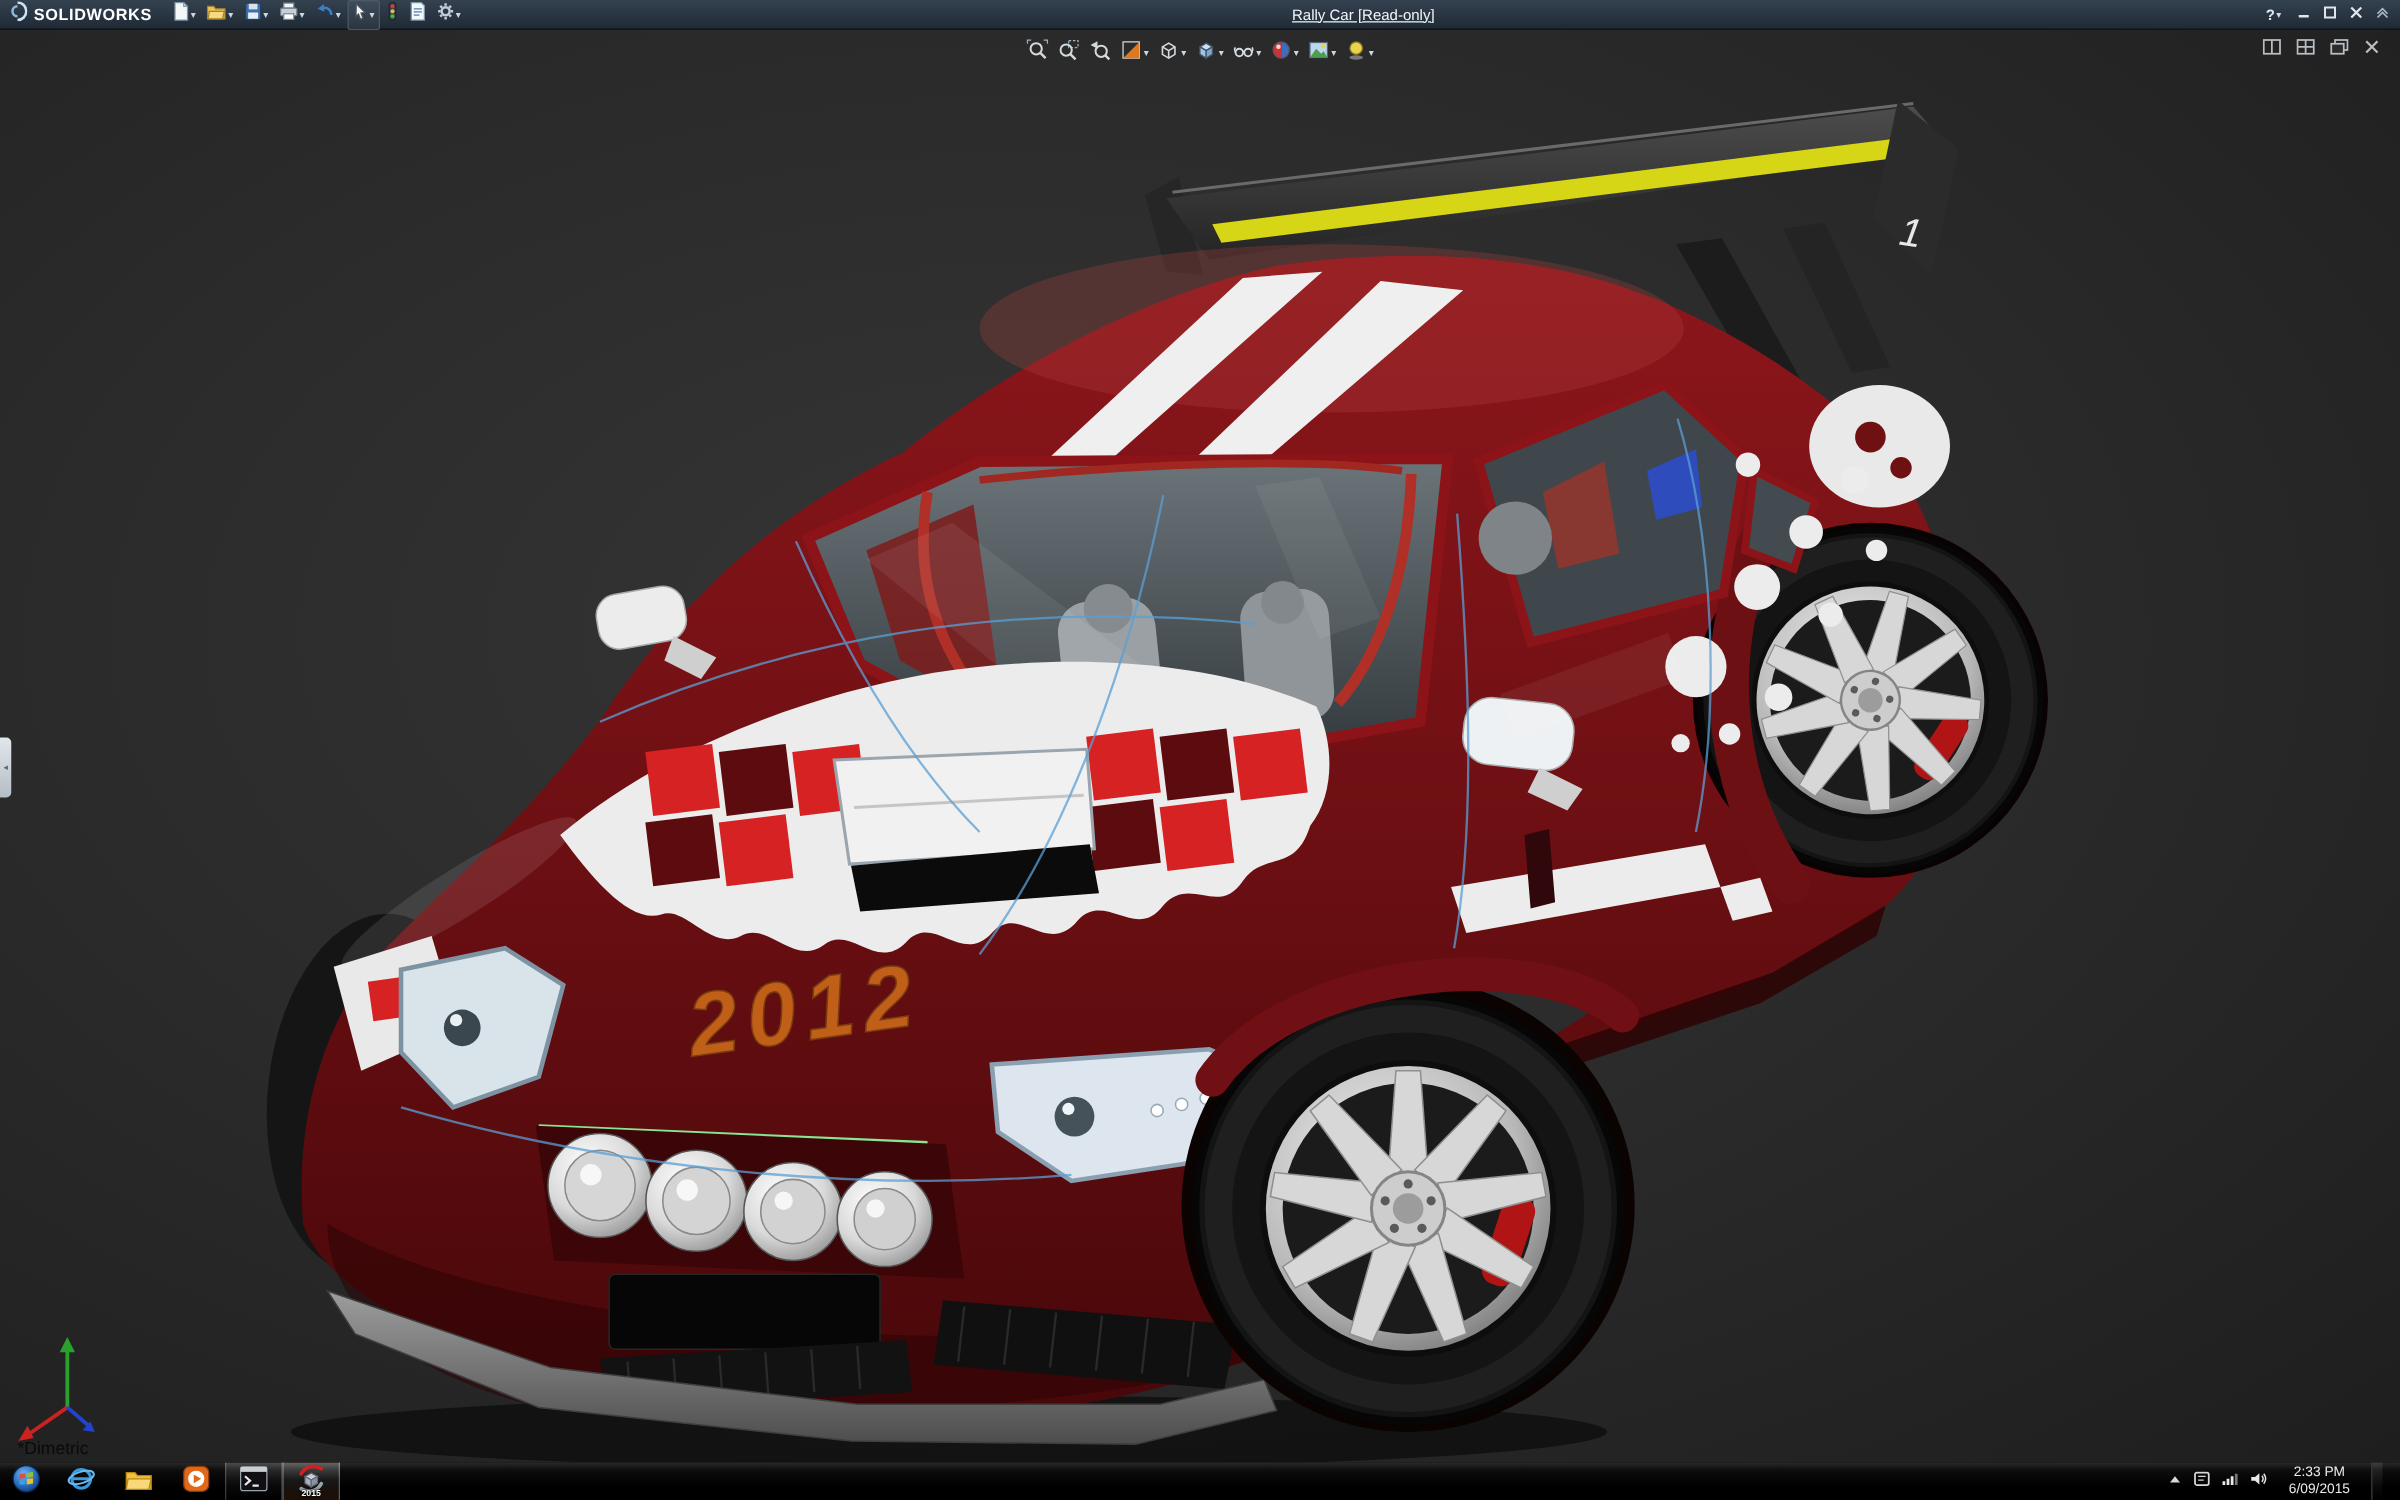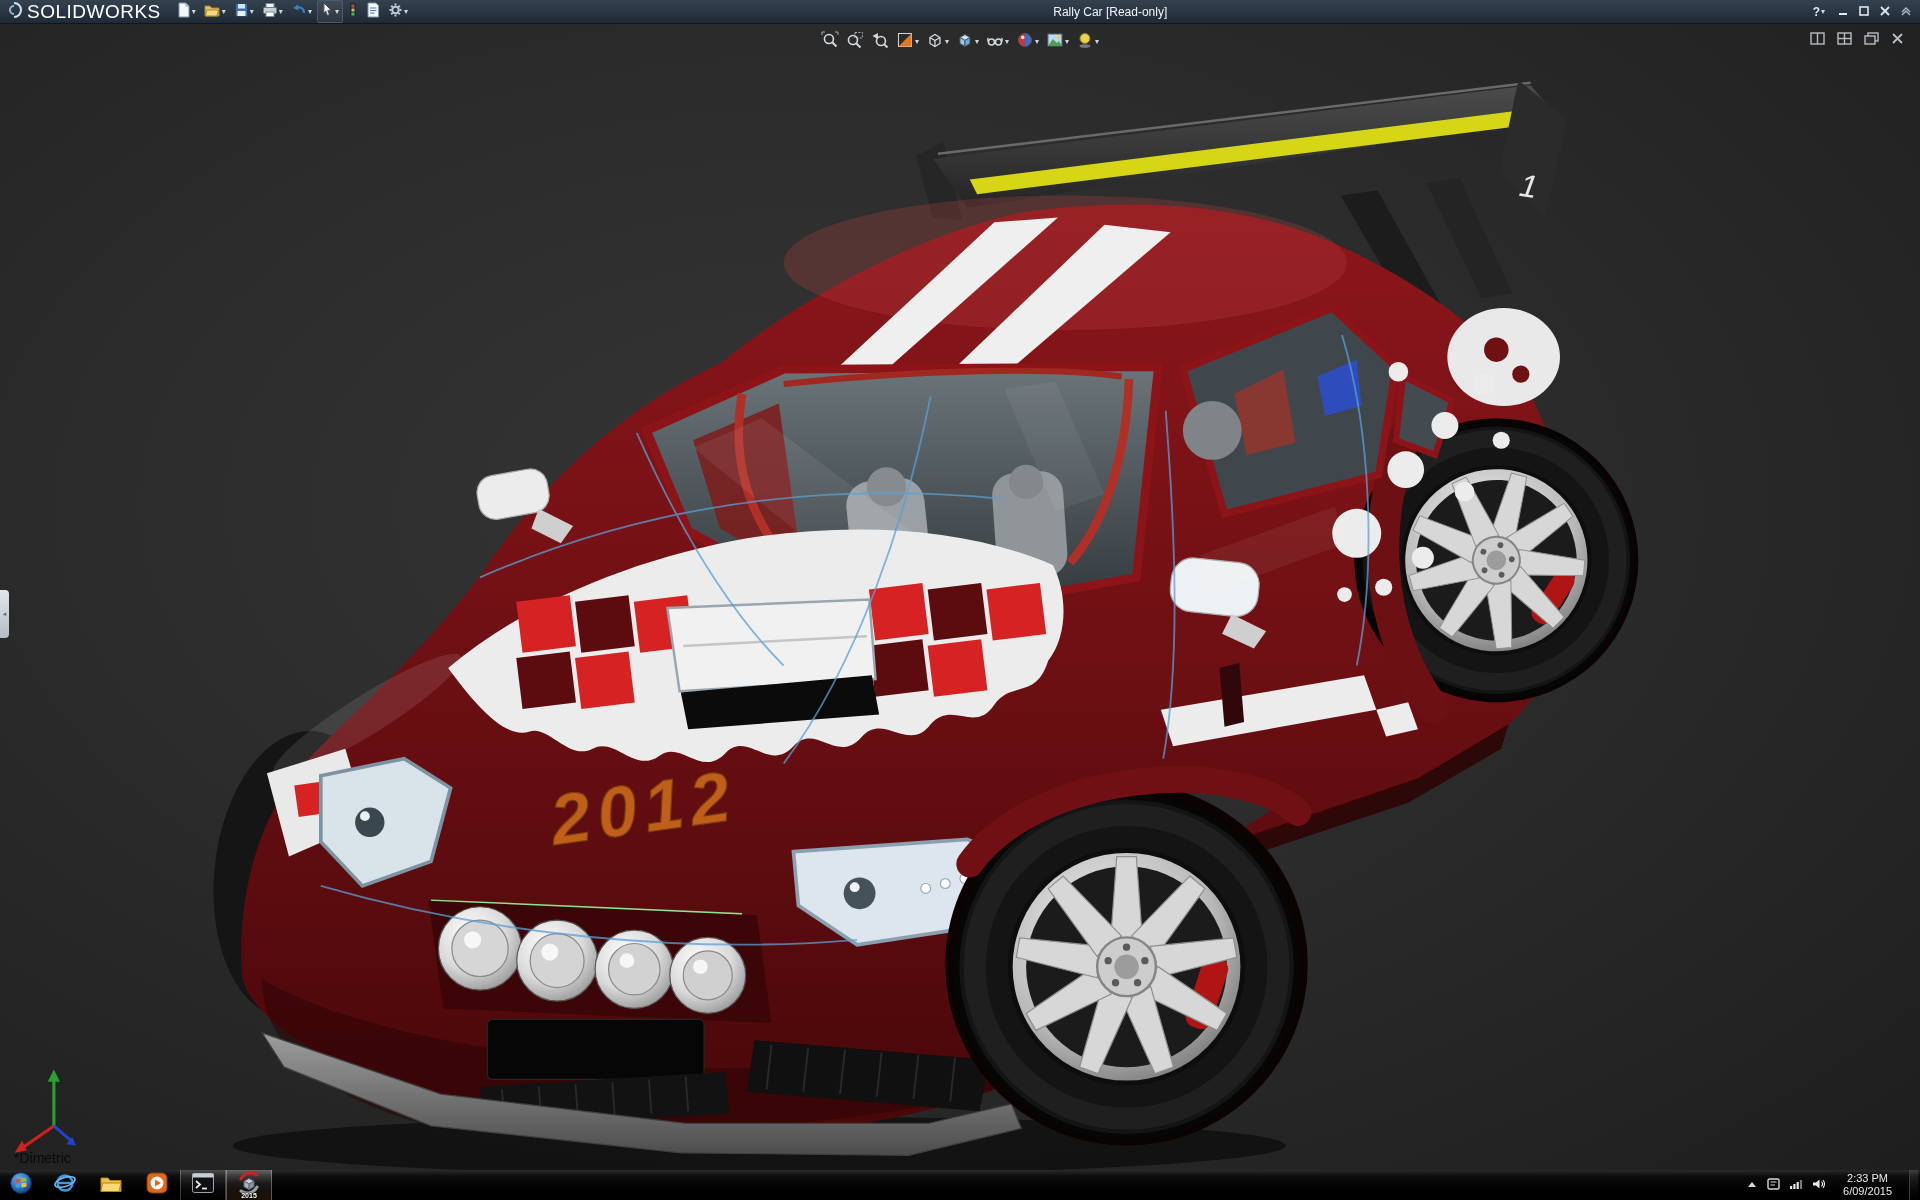--- a/index.html
+++ b/index.html
@@ -6,26 +6,26 @@
   html,body { width:1920px; height:1200px; overflow:hidden; background:#000;
     font-family:"Liberation Sans","DejaVu Sans",sans-serif; }
   .screen { position:relative; width:1920px; height:1200px; }
 
   
   .titlebar { position:absolute; top:0; left:0; right:0; height:24px;
     display:flex; align-items:center;
     background:linear-gradient(#34414f,#1f2a36); border-bottom:1px solid #0e161f;
     color:#e8edf2; }
   .logo { display:flex; align-items:center; gap:5px; padding:0 12px 0 6px; }
-  .logo-text { font-weight:normal; font-size:19px; letter-spacing:.5px; color:#fff; }
+  .logo-text { font-weight:bold; font-size:13px; letter-spacing:.5px; color:#fff; }
   .qat { display:flex; align-items:center; gap:2px; }
   .qat-btn { display:flex; align-items:center; gap:1px; padding:1px 3px; border-radius:2px; }
   .qat-btn.boxed { border:1px solid #4a5a6b; background:rgba(255,255,255,.06); }
   .caret { color:#cfd6dd; font-size:8px; line-height:8px; }
-  .doc-title { flex:1; text-align:center; font-size:12px; color:#f2f6fa; white-space:nowrap; }
+  .doc-title { flex:1; text-align:center; font-size:12px; color:#f2f6fa; white-space:nowrap;text-decoration:underline; }
   .win-ctrls { display:flex; align-items:center; gap:9px; padding-right:8px; }
   .help-label { font-size:12px; font-weight:bold; color:#dfe6ec; }
 
   
   .viewport { position:absolute; top:24px; left:0; right:0; bottom:30px;
     background:radial-gradient(ellipse at 42% 42%, #353535 0%, #2b2b2b 48%, #1e1e1e 100%); }
   svg.scene { position:absolute; inset:0; width:100%; height:100%; display:block; }
   .hud { position:absolute; top:6px; left:50%; transform:translateX(-50%);
     display:flex; gap:3px; align-items:center; }
   .hud-btn { display:flex; align-items:center; gap:1px; padding:1px 2px; border-radius:3px; }
@@ -40,21 +40,21 @@
     background:linear-gradient(#2a2a2a 0%, #0d0d0d 20%, #000 65%);
     display:flex; align-items:center; }
   .task-btn { width:46px; height:30px; display:flex; align-items:center; justify-content:center; position:relative; }
   .task-btn.start { width:42px; }
   .task-btn.open { background:linear-gradient(rgba(255,255,255,.16),rgba(255,255,255,.05) 45%,rgba(255,255,255,0));
     border-left:1px solid rgba(255,255,255,.22); border-right:1px solid rgba(255,255,255,.22); }
   .task-btn.active { background:linear-gradient(rgba(255,255,255,.28),rgba(255,255,255,.08) 45%,rgba(120,60,20,.25));
     border-left:1px solid rgba(255,255,255,.3); border-right:1px solid rgba(255,255,255,.3); }
   .sw-badge { position:absolute; bottom:1px; left:0; right:0; text-align:center;
     font-size:7px; font-weight:bold; color:#fff; text-shadow:0 0 2px #000, 0 0 2px #000; }
-  .tray { margin-left:auto; display:flex; align-items:center; gap:9px; padding-right:2px; }
+  .tray { margin-left:auto; display:flex; align-items:center; gap:9px; padding-right:14px; }
   .clock { text-align:center; color:#eaeaea; font-size:11px; line-height:13px; padding:0 8px; }
   .show-desktop { width:9px; height:30px; border-left:1px solid #3d3d3d;
     background:linear-gradient(rgba(255,255,255,.10),rgba(255,255,255,0)); }
 </style>
 </head>
 <body>
 
 <div class="screen">
 
   <header class="titlebar">

